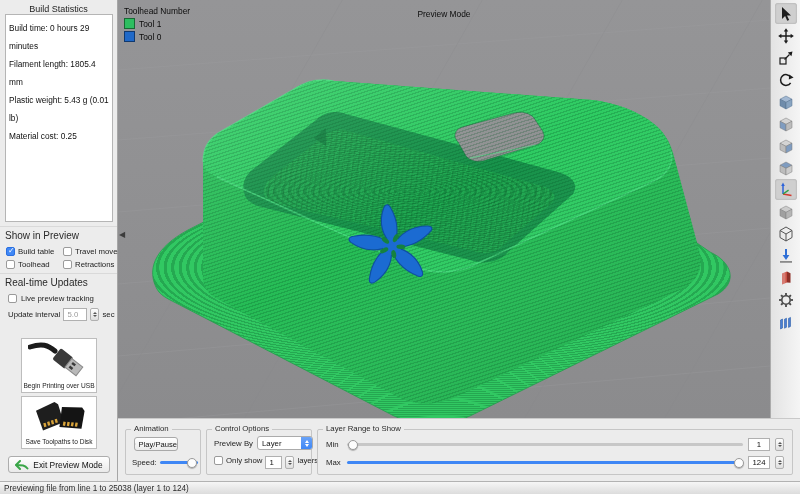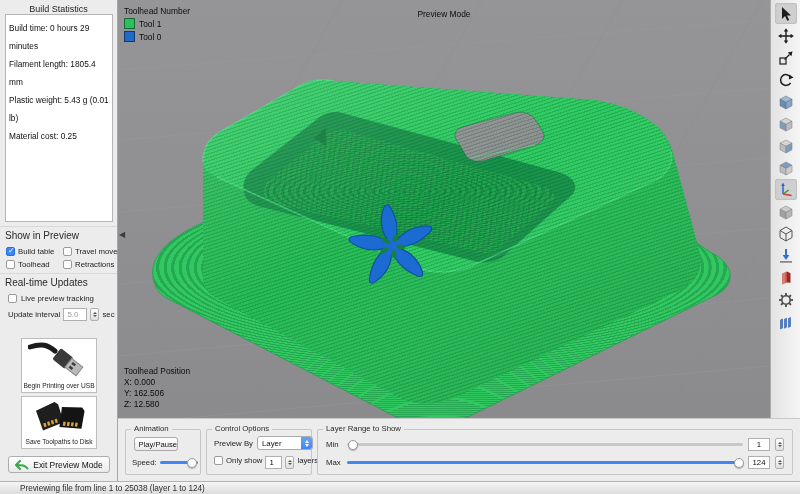--- a/index.html
+++ b/index.html
@@ -70,21 +70,21 @@
   .slider.filled { background:#3f87f5; }
   .thumb { position:absolute; top:50%; width:10px; height:10px; background:#fdfdfd; border:1px solid #9b9b9b; border-radius:50%; transform:translate(-50%,-50%); box-shadow:0 1px 1px rgba(0,0,0,0.25); cursor:pointer; }
   .row1 { position:absolute; left:7px; top:6px; display:flex; align-items:center; gap:4px; }
   .row2 { position:absolute; left:7px; top:26px; display:flex; gap:3px; }
   .range-row { position:absolute; left:8px; right:8px; display:flex; align-items:center; gap:5px; }
   .rr1 { top:8px; } .rr2 { top:26px; }
   .range-row .slider { flex:1; }
   .val-box { width:22px; height:13px; background:#fff; border:1px solid #b0b0b0; font-size:7.8px; color:#111; display:flex; align-items:center; justify-content:center; }
 
   
-  .statusbar { position:absolute; left:0; bottom:0; width:800px; height:13px; background:linear-gradient(#f6f6f6,#dcdcdc); border-top:1px solid #b2b2b2; font-size:8.2px; color:#2b2b2b; display:flex; align-items:center; padding-left:20px; }
+  .statusbar { position:absolute; left:0; bottom:0; width:800px; height:13px; background:linear-gradient(#f6f6f6,#dcdcdc); border-top:1px solid #b2b2b2; font-size:8.2px; color:#2b2b2b; display:flex; align-items:center; padding-left:4px; }
 </style>
 </head>
 <body>
 
 <div class="app">
 
   <aside class="sidebar">
     <div class="panel-title">Build Statistics</div>
     <div class="stats-box" id="stats-box">
         <div class="stat-line">Build time: 0 hours 29 minutes</div>
@@ -284,26 +284,20 @@
             <span class="legend-swatch" style="background: rgb(45, 190, 96);"></span>
             <span>Tool 1</span>
           </div>
           <div class="legend-row">
             <span class="legend-swatch" style="background: rgb(32, 105, 200);"></span>
             <span>Tool 0</span>
           </div>
         </div>
     </div>
 
-    <div class="vp-overlay thp">
-      <div>Toolhead Position</div>
-      <div>X: 0.000</div>
-      <div>Y: 162.506</div>
-      <div>Z: 12.580</div>
-    </div>
 
     <div class="splitter">◀</div>
   </main>
 
   <nav class="toolbar" id="toolbar">
       <div class="tool-btn selected">
         <svg viewBox="0 0 16 16">
           <path d="M4 1 L4 13 L7.1 10.1 L9.2 14.8 L11.2 13.9 L9 9.4 L13 9.4 Z" fill="#1c1c1c"></path>
         </svg>
       </div>

